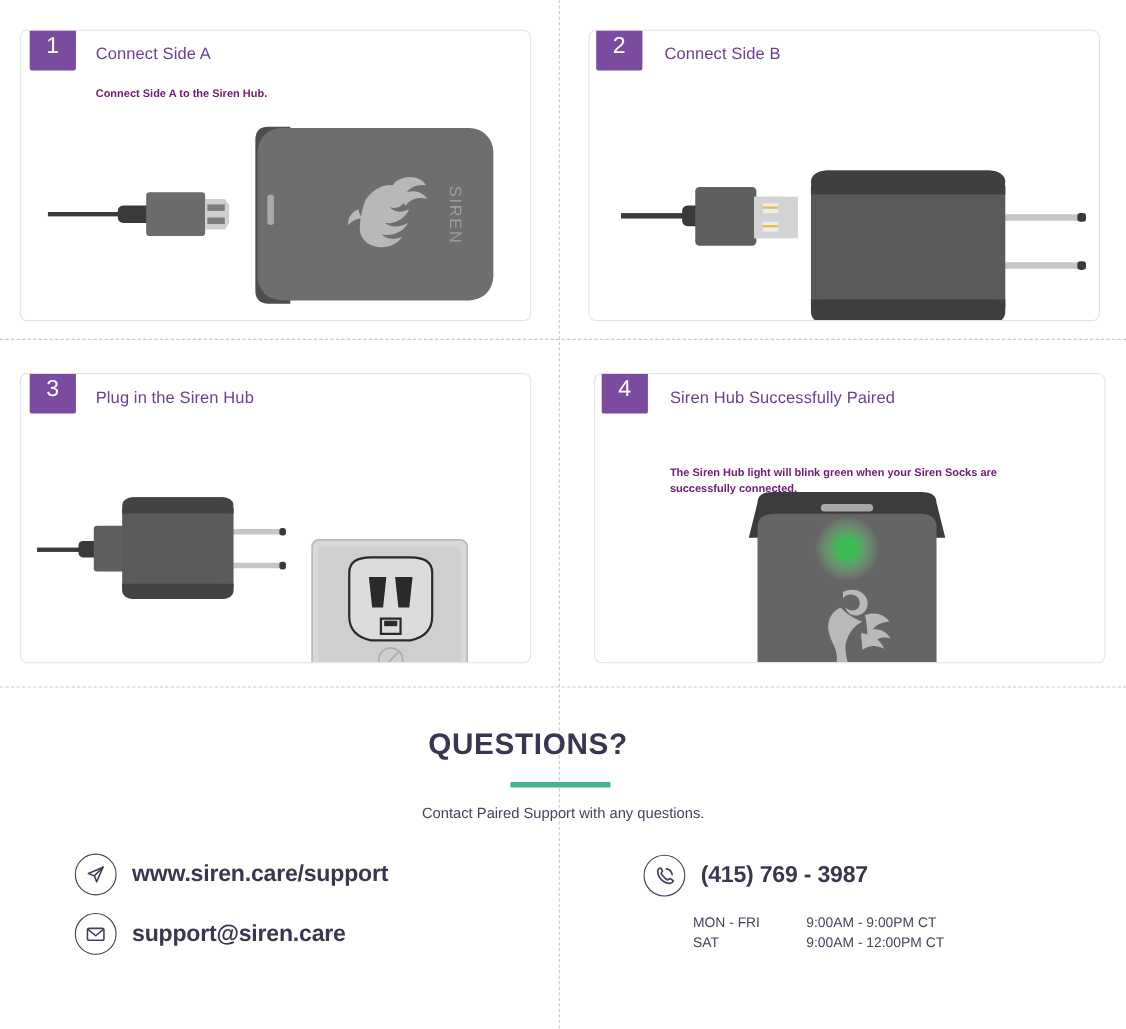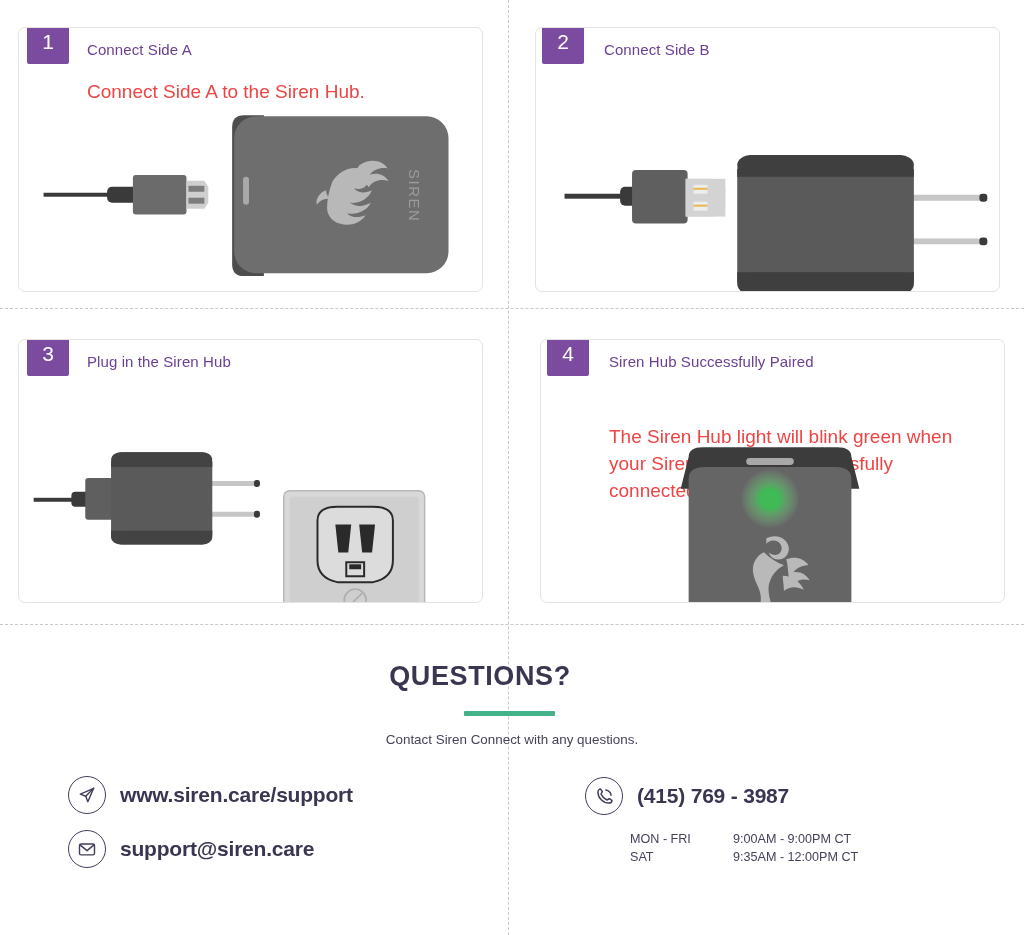--- a/index.html
+++ b/index.html
@@ -53,22 +53,22 @@
   .card-title {
     position: absolute; left: 68px; top: 13px;
     color: #6b3f94;
     font-size: 15px; font-weight: 400;
     letter-spacing: 0.1px;
     white-space: nowrap;
   }
   .card-desc {
     position: absolute; left: 68px; top: 51px;
     width: 390px;
-    color: #ef4444;
-    font-size: 19px; font-weight: normal;
+    color: #701a75;
+    font-size: 10px; font-weight: bold;
     line-height: 1.42;
   }
   #card3 .card-desc { width: 382px; }
   #card4 .card-desc { width: 345px; margin-top: 33px; }
 
   .art { position: absolute; left: 0; top: 0; width: 100%; height: 100%; }
 
   
   .q-title {
     position: absolute; left: 0; top: 661px; width: 960px;
@@ -259,21 +259,21 @@
                  c-6 -2 -12 0 -16 5 c-3 -9 -2 -16 -4 -23 z"></path>
         <path d="M38 36 c8 0 15 5 18 12 c-6 -3 -12 -3 -17 1 c0 -5 -1 -9 -1 -13 z"></path>
         <path d="M30 68 c6 -5 15 -5 21 0 c5 4 7 10 6 16 c-4 -5 -10 -7 -16 -5
                  c-5 2 -9 6 -10 11 c-3 -8 -3 -16 -1 -22 z"></path>
       </g>
     </svg>
   </div>
 
   <div class="q-title">QUESTIONS?</div>
   <div class="q-rule"></div>
-  <div class="q-sub">Contact Siren Connect with any questions.</div>
+  <div class="q-sub">Contact Paired Support with any questions.</div>
 
   <div class="contact" id="contact-mail">
     <span class="circ-icon">
       <svg width="20" height="20" viewBox="0 0 24 24" fill="none" stroke="#443e5a" stroke-width="1.7" stroke-linejoin="round" stroke-linecap="round">
         <rect x="3" y="6" width="18" height="13" rx="2"></rect>
         <path d="M3.6 7 L12 14 L20.4 7"></path>
       </svg>
     </span>
     <span class="contact-text">support@siren.care</span>
   </div>
@@ -302,19 +302,19 @@
 
   <div class="hours">
     <table>
       <tbody>
           <tr>
         <td class="day">MON - FRI</td>
         <td>9:00AM - 9:00PM CT</td>
       </tr>
       <tr>
         <td class="day">SAT</td>
-        <td>9:35AM - 12:00PM CT</td>
+        <td>9:00AM - 12:00PM CT</td>
       </tr>
     </tbody>
       </table>
   </div>
 
 </div>
 
 </body></html>

